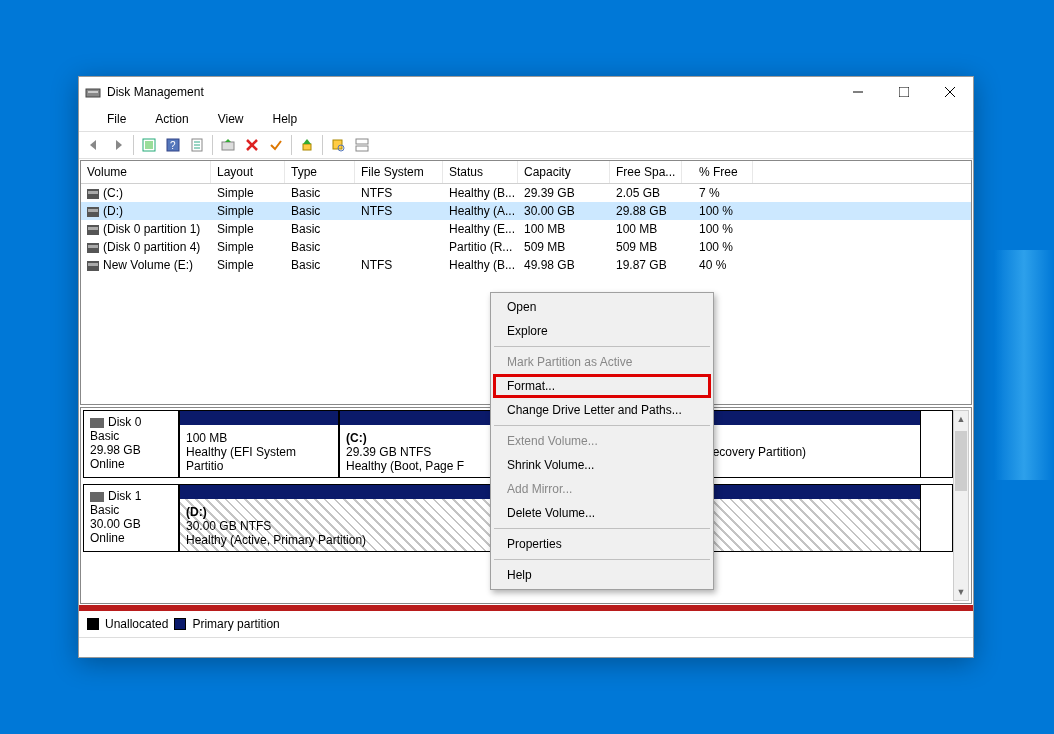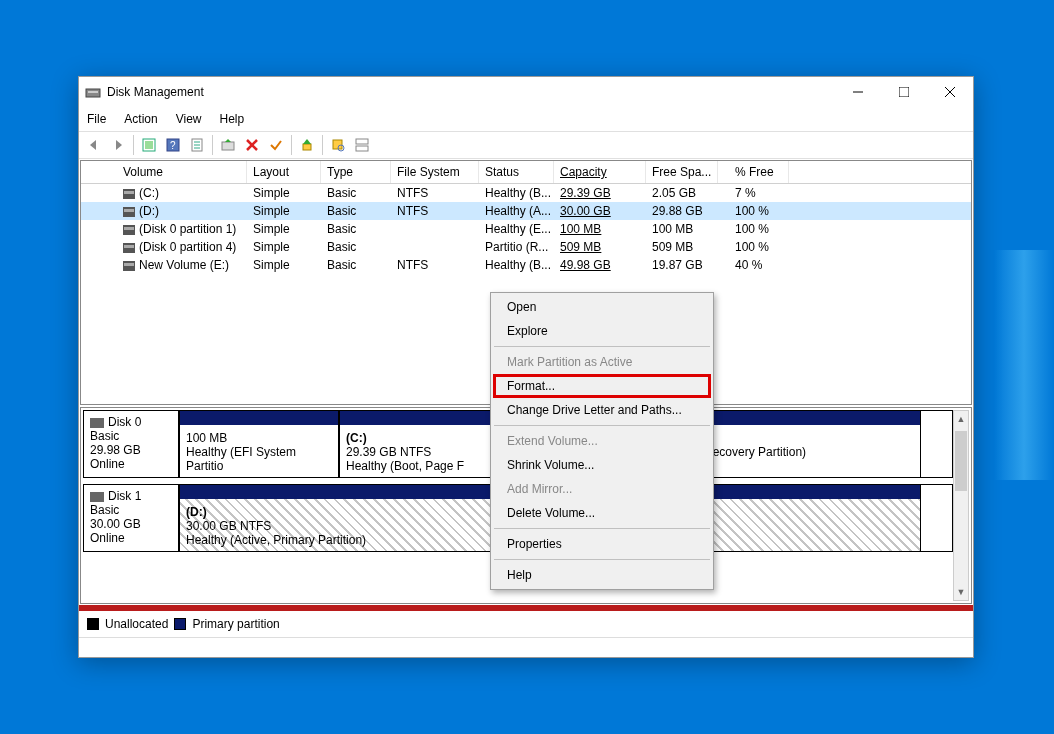--- a/index.html
+++ b/index.html
@@ -38,40 +38,40 @@
   height: 30px;
   display: flex;
   align-items: center;
   padding-left: 6px;
   background: #fff;
 }
 .titlebar-icon { width:16px; height:16px; margin-right:6px; display:flex; align-items:center; justify-content:center; }
 .titlebar-title { flex:1; font-size:12px; }
 .titlebar-buttons { display:flex; }
 .titlebar-btn { width:46px; height:30px; display:flex; align-items:center; justify-content:center; font-size:13px; }
-.menubar { display:flex; padding:2px 0; gap:2px; font-size:12px; }
+.menubar { display:flex; padding:2px 20px; gap:13px; font-size:12px; }
 .menubar-item { padding:3px 8px; }
 .toolbar { display:flex; align-items:center; padding:2px 4px; border-top:1px solid #e0e0e0; border-bottom:1px solid #e0e0e0; gap:2px; height:28px;}
 .tool-btn { width:22px; height:22px; display:flex; align-items:center; justify-content:center; border:1px solid transparent;}
 .tool-sep { width:1px; height:20px; background:#ccc; margin:0 2px;}
 .volume-table { border:1px solid #888; margin:1px; }
 .vt-head { display:flex; background:#fff; border-bottom:1px solid #d0d0d0;}
 .vt-head-cell { padding:4px 6px; border-right:1px solid #e8e8e8; font-size:12px; white-space:nowrap; overflow:hidden;}
 .vt-body { background:#fff; height:220px; overflow:hidden;}
 .vt-row { display:flex; }
 .vt-row.selected{background:#cce8ff;}
 .vt-cell { padding:2px 6px; font-size:12px; white-space:nowrap; overflow:hidden;}
 .vt-cell .drive-icon{display:inline-block; width:12px; height:10px; background:#555; margin-right:4px; vertical-align:middle; position:relative;}
 .vt-cell .drive-icon::after{content:""; position:absolute; top:2px; left:1px; right:1px; height:3px; background:#aaa;}
-.col-volume{width:130px;margin-left:36px;}
+.col-volume{width:130px;}
 .col-layout{width:74px;}
 .col-type{width:70px;}
 .col-fs{width:88px;}
 .col-status{width:75px;}
-.col-capacity{width:92px;text-decoration:underline;}
+.col-capacity{width:92px;}
 .col-free{width:72px;}
 .col-pctfree{width:60px;margin-left:11px;}
 
 .disk-area { flex:1; border:1px solid #888; margin:1px; padding:2px 18px 2px 2px; position:relative; overflow:hidden;}
 .disk-row { display:flex; margin-bottom:6px;}
 .disk-info { width:96px; border:1px solid #000; padding:4px 6px; font-size:12px; background:#fff;}
 .disk-info .disk-name{font-weight:normal;}
 .disk-info .disk-icon{display:inline-block;width:14px;height:10px;background:#666;margin-right:4px;vertical-align:middle;}
 .disk-parts { flex:1; display:flex; border-top:1px solid #000; border-bottom:1px solid #000; border-right:1px solid #000;}
 .partition { border-left:1px solid #000; border-right:1px solid #000; padding:4px 6px; font-size:12px; position:relative; background:#fff; overflow:hidden;}

